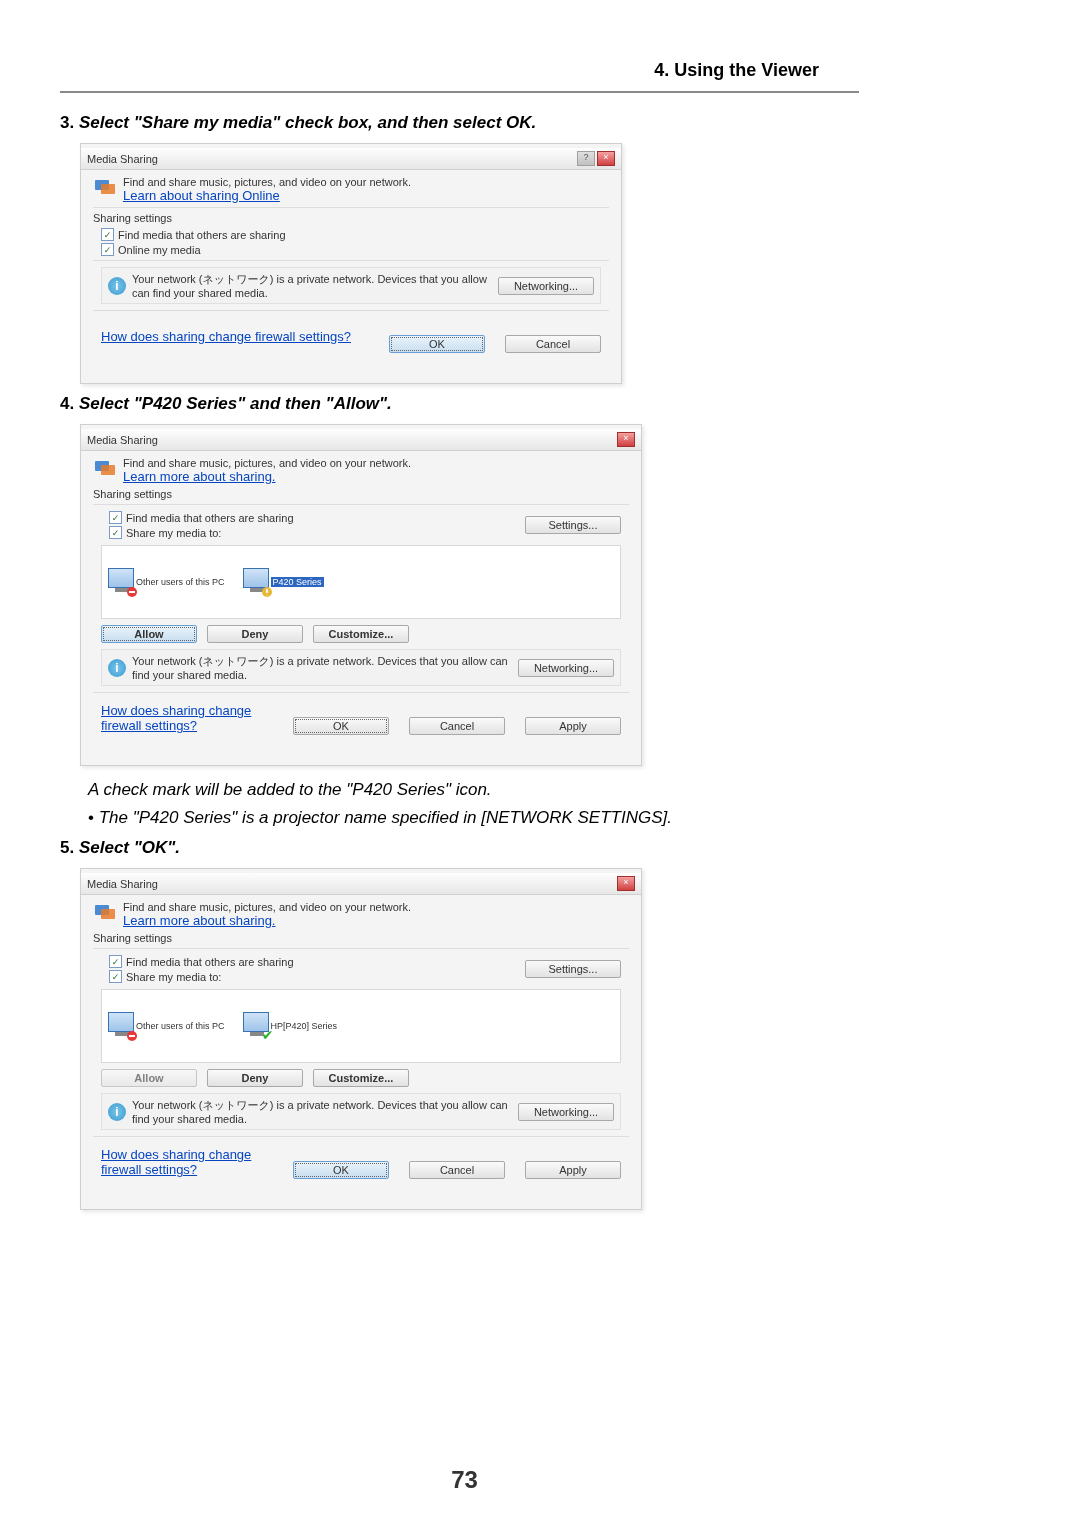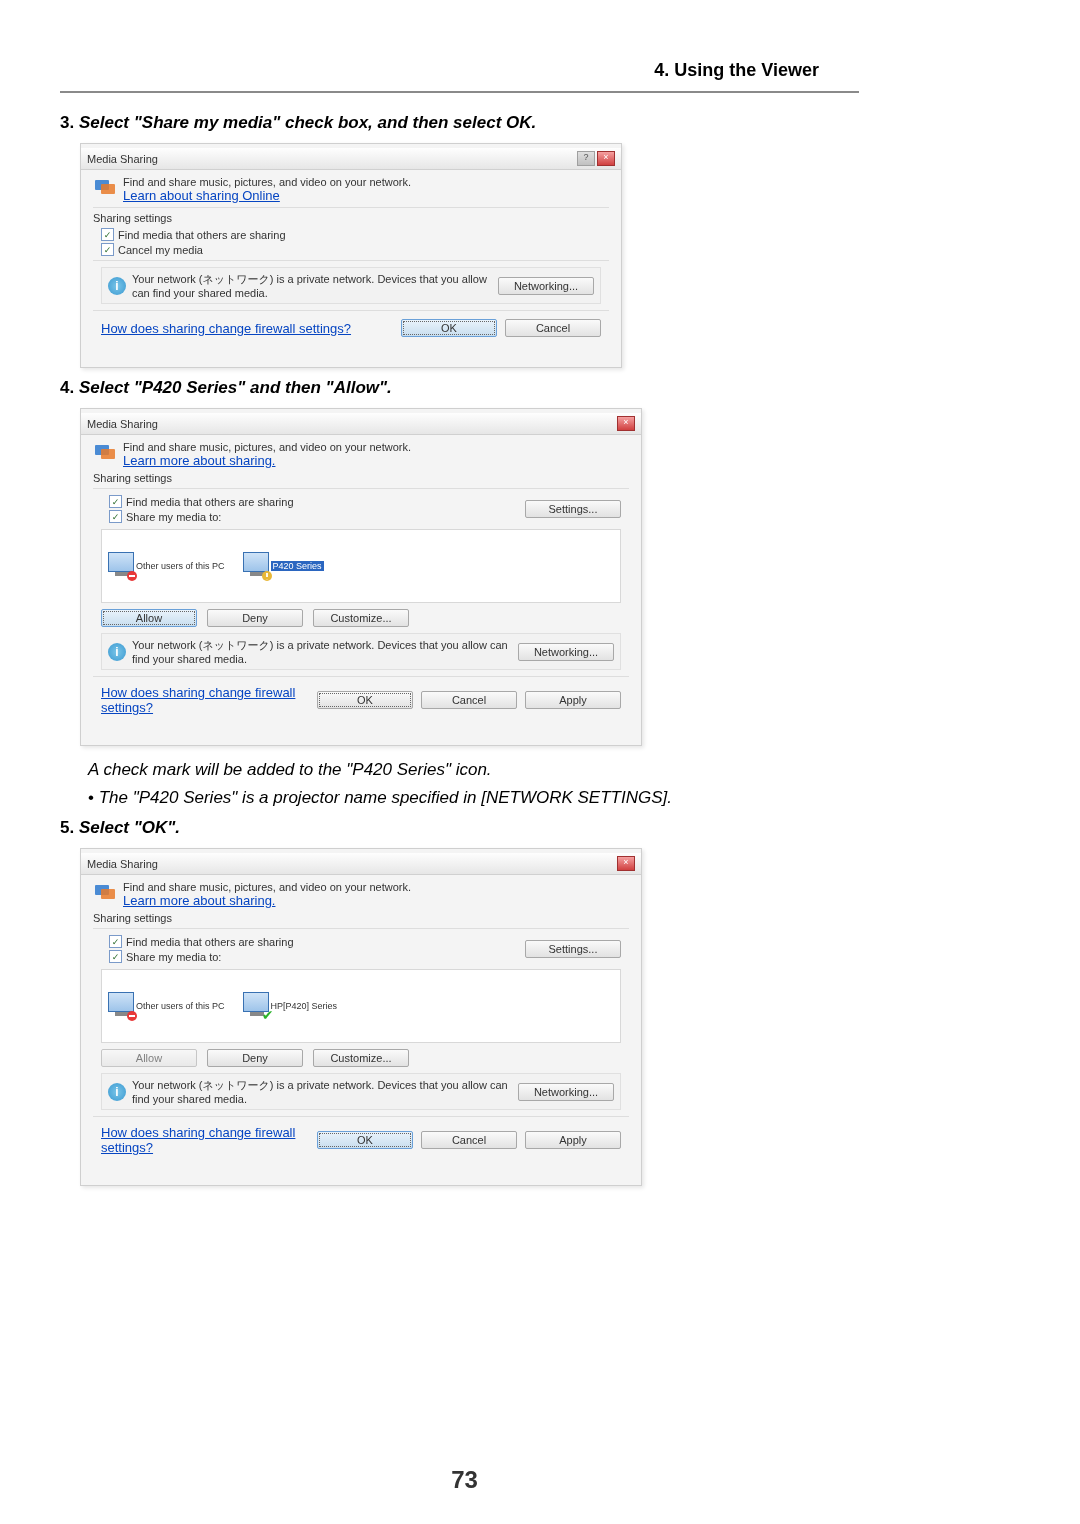--- a/index.html
+++ b/index.html
@@ -191,20 +191,21 @@
     position: absolute;
     bottom: -3px;
     right: -3px;
     color: #2bb32b;
     font-size: 14px;
   }
   .btn-row {
     display: flex;
     gap: 10px;
     margin: 6px 8px;
+    font-weight: bold;
   }
   .btn {
     border: 1px solid #a8a8a8;
     background: linear-gradient(#fafafa,#e2e2e2);
     padding: 2px 12px;
     font-size: 11px;
     border-radius: 2px;
     min-width: 70px;
     text-align: center;
   }
@@ -245,21 +246,22 @@
     flex-shrink: 0;
   }
   .bottom-row {
     display: flex;
     justify-content: space-between;
     align-items: center;
     margin: 8px 8px 0 8px;
   }
   .right-btns {
     display: flex;
-    gap: 8px;
+    gap: 20px;
+    margin-top: 16px;
   }
   .settings-row {
     display: flex;
     justify-content: space-between;
     align-items: center;
     margin: 2px 8px 2px 8px;
   }
   .page-number {
     position: absolute;
     bottom: 30px;
@@ -306,21 +308,21 @@
         </span>
       </div>
       <div class="sep"></div>
       <div class="section-title">Sharing settings</div>
       <div class="checkbox-row">
         <span class="checkbox">✓</span>
         <span>Find media that others are sharing</span>
       </div>
       <div class="checkbox-row">
         <span class="checkbox">✓</span>
-        <span>Cancel my media</span>
+        <span>Online my media</span>
       </div>
       <div class="sep"></div>
       <div class="info-row">
         <div class="info-left">
           <span class="info-icon">i</span>
           <span>Your network (ネットワーク) is a private network. Devices that you allow can find your shared media.</span>
         </div>
         <span class="btn">Networking...</span>
       </div>
       <div class="sep"></div>

